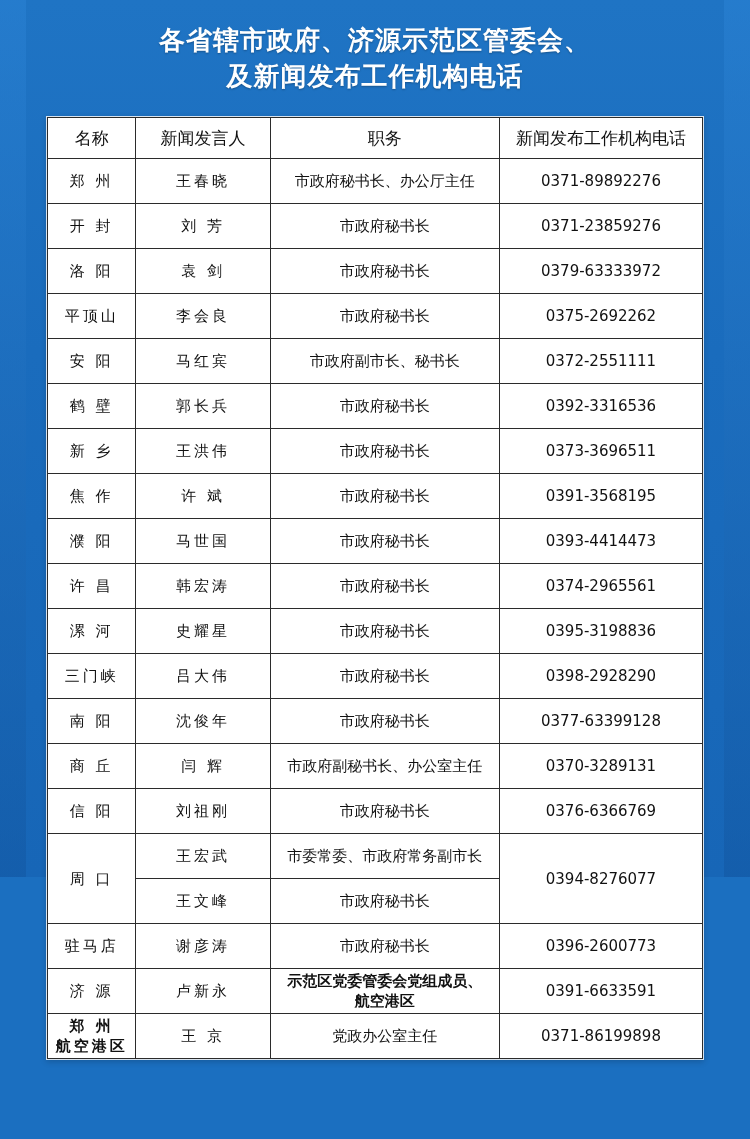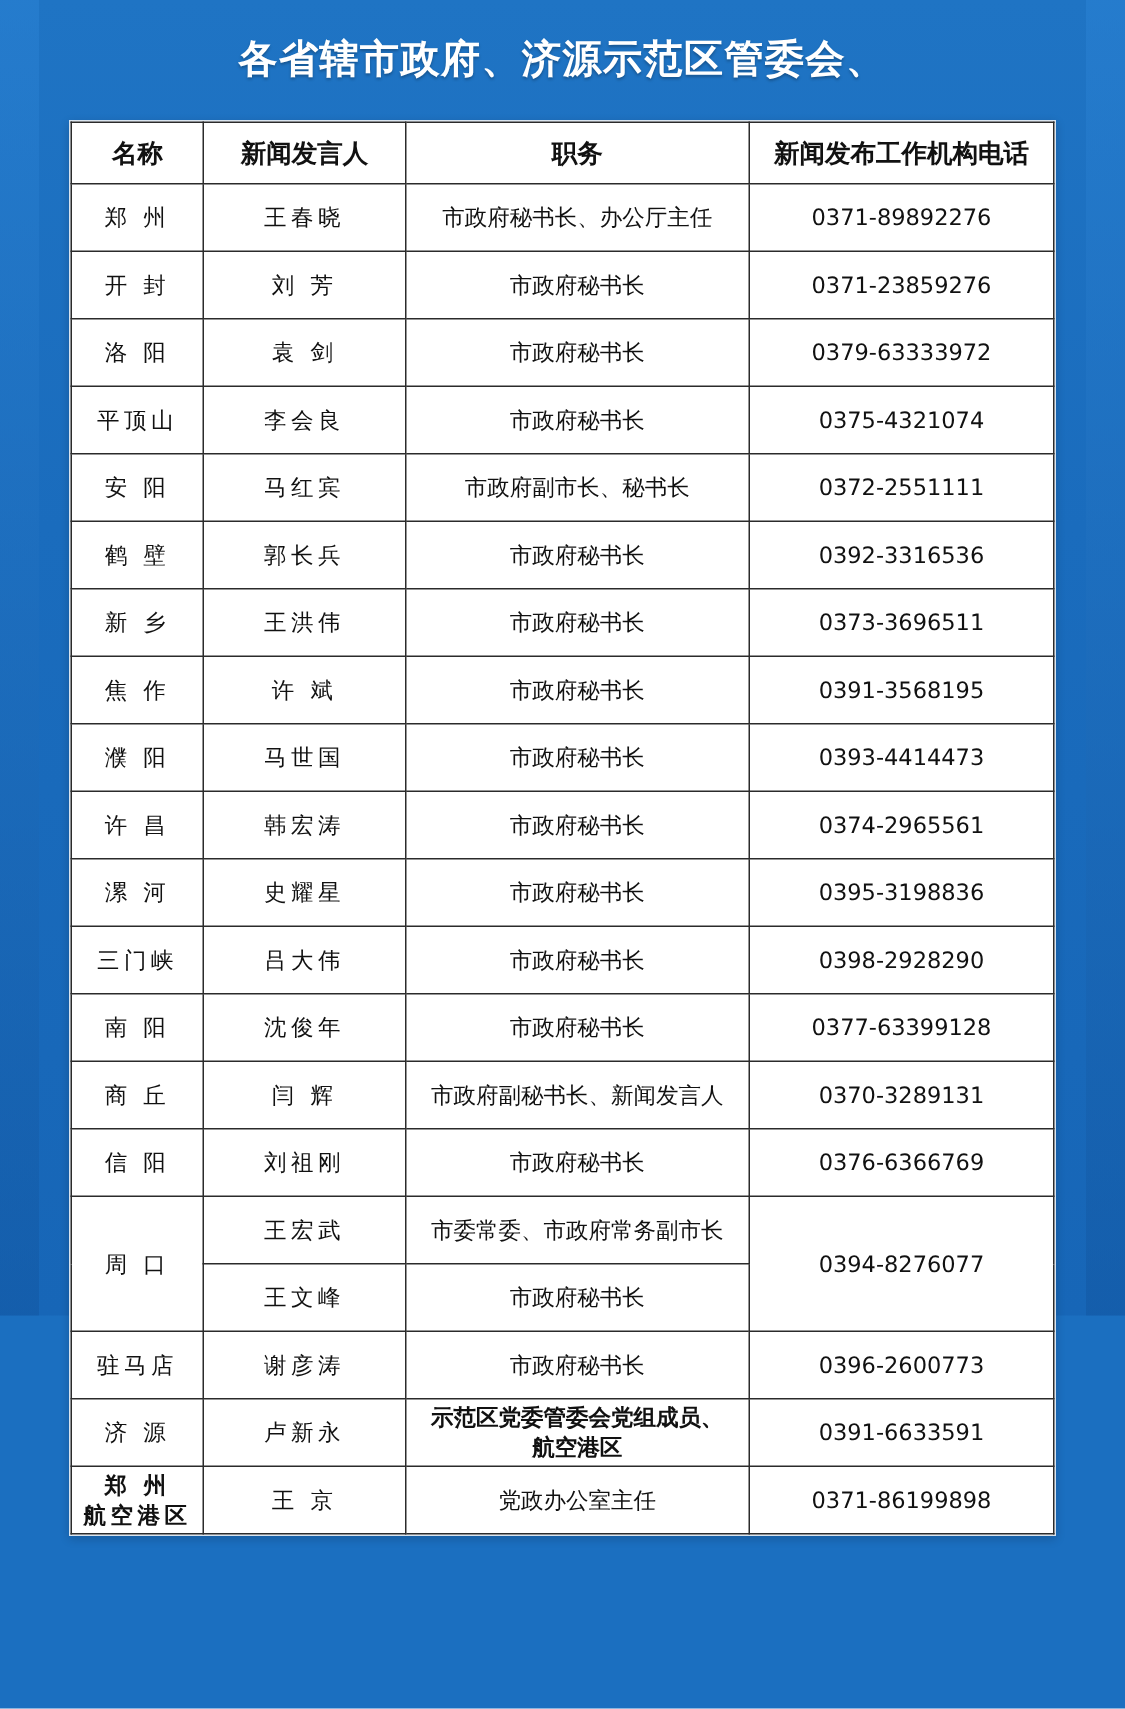--- a/index.html
+++ b/index.html
@@ -73,21 +73,21 @@
 
   table.roster th, table.roster td {
     border: 1px solid #2b2b2b;
     text-align: center;
     vertical-align: middle;
     color: #111111;
     padding: 0 4px;
   }
   table.roster th {
     font-size: 17px;
-    font-weight: bold;
+    font-weight: normal;
     height: 40px;
     background: #ffffff;
   }
   table.roster td {
     font-size: 15px;
     height: 44px;
     line-height: 20px;
   }
   td.name-cell { font-size: 15.5px; letter-spacing: 3px; margin-top: 18px; }
   td.person-cell { letter-spacing: 3px; }
@@ -95,20 +95,21 @@
   td.two-line { line-height: 21px; height: 58px; font-weight: bold; }
   .sub { display: block; }
 </style>
 </head>
 <body>
 
 <div class="page">
 
   <div class="title-block">
     <div class="title-line">各省辖市政府、济源示范区管委会、</div>
+    <div class="title-line">及新闻发布工作机构电话</div>
   </div>
 
   <div class="card">
     <table class="roster">
       <colgroup>
         <col class="c-name">
           <col class="c-person">
           <col class="c-title">
           <col class="c-phone">
       </colgroup>
@@ -136,21 +137,21 @@
           <tr>
             <td class="name-cell">洛 阳</td>
             <td class="person-cell">袁 剑</td>
             <td class="title-cell">市政府秘书长</td>
             <td class="phone-cell">0379-63333972</td>
           </tr>
           <tr>
             <td class="name-cell">平顶山</td>
             <td class="person-cell">李会良</td>
             <td class="title-cell">市政府秘书长</td>
-            <td class="phone-cell">0375-4321074</td>
+            <td class="phone-cell">0375-2692262</td>
           </tr>
           <tr>
             <td class="name-cell">安 阳</td>
             <td class="person-cell">马红宾</td>
             <td class="title-cell">市政府副市长、秘书长</td>
             <td class="phone-cell">0372-2551111</td>
           </tr>
           <tr>
             <td class="name-cell">鹤 壁</td>
             <td class="person-cell">郭长兵</td>
@@ -195,21 +196,21 @@
           </tr>
           <tr>
             <td class="name-cell">南 阳</td>
             <td class="person-cell">沈俊年</td>
             <td class="title-cell">市政府秘书长</td>
             <td class="phone-cell">0377-63399128</td>
           </tr>
           <tr>
             <td class="name-cell">商 丘</td>
             <td class="person-cell">闫 辉</td>
-            <td class="title-cell">市政府副秘书长、新闻发言人</td>
+            <td class="title-cell">市政府副秘书长、办公室主任</td>
             <td class="phone-cell">0370-3289131</td>
           </tr>
           <tr>
             <td class="name-cell">信 阳</td>
             <td class="person-cell">刘祖刚</td>
             <td class="title-cell">市政府秘书长</td>
             <td class="phone-cell">0376-6366769</td>
           </tr>
           <tr>
             <td class="name-cell" rowspan="2">周 口</td>

